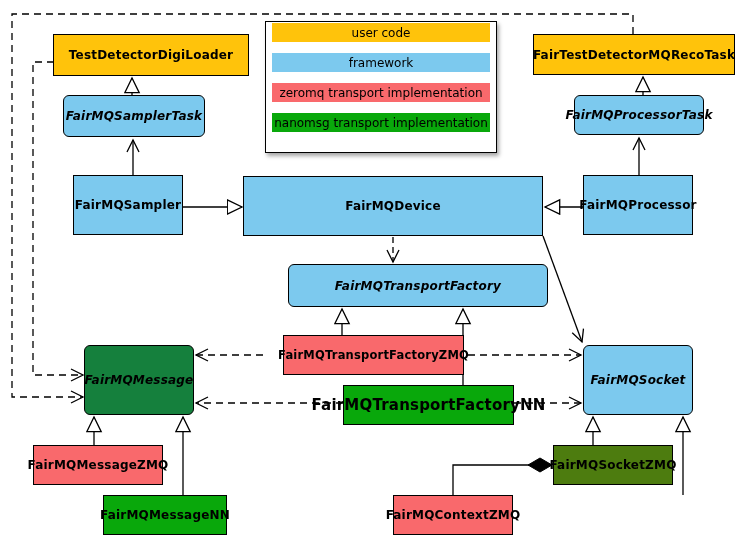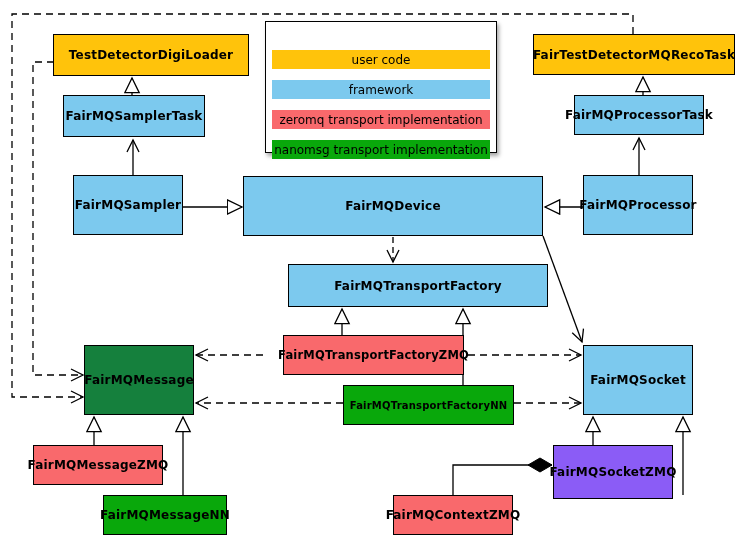--- a/index.html
+++ b/index.html
@@ -7,27 +7,27 @@
     position:relative;width:748px;height:549px;background:#ffffff;
     font-family:"DejaVu Sans","Liberation Sans",sans-serif;overflow:hidden;
   }
   svg.wires{position:absolute;left:0;top:0;width:748px;height:549px;}
   .cls{
     position:absolute;box-sizing:border-box;border:1.4px solid #000;
     display:flex;align-items:center;justify-content:center;
     font-weight:bold;font-size:12px;color:#000;white-space:nowrap;
     letter-spacing:0.2px;
   }
-  .abstract{}
+  .abstract{font-style:italic;border-radius:6px;}
   .legend{
     position:absolute;left:265px;top:21px;width:232px;height:132px;
     box-sizing:border-box;border:1.5px solid #000;background:#fff;
     box-shadow:2px 3px 4px rgba(0,0,0,0.35);
     display:flex;flex-direction:column;align-items:center;
-    padding-top:28px;gap:11px;
+    padding-top:1px;gap:11px;
   }
   .legend-bar{
     width:218px;height:19px;flex:0 0 19px;
     display:flex;align-items:center;justify-content:center;
     font-size:12px;color:#000;white-space:nowrap;
   }
 </style>
 </head>
 <body>
 
@@ -101,41 +101,41 @@
   </div>
 
   <div class="cls abstract" style="left: 263px; top: 264px; width: 260px; height: 43px; background-color: rgb(124, 201, 238); margin-left: 25px;">
     <span>FairMQTransportFactory</span>
   </div>
 
   <div class="cls" style="left: 263px; top: 335px; width: 181px; height: 40px; font-size: 11.5px; background-color: rgb(249, 105, 108); margin-left: 20px;">
     <span>FairMQTransportFactoryZMQ</span>
   </div>
 
-  <div class="cls" style="left: 343px; top: 385px; width: 171px; height: 40px; font-size: 10px; background-color: rgb(9, 168, 11);">
+  <div class="cls" style="left: 343px; top: 385px; width: 171px; height: 40px; font-size: 15px; background-color: rgb(9, 168, 11);">
     <span>FairMQTransportFactoryNN</span>
   </div>
 
   <div class="cls abstract" style="left: 84px; top: 345px; width: 110px; height: 70px; background-color: #15803d;">
     <span>FairMQMessage</span>
   </div>
 
   <div class="cls abstract" style="left: 583px; top: 345px; width: 110px; height: 70px; background-color: rgb(124, 201, 238);">
     <span>FairMQSocket</span>
   </div>
 
   <div class="cls" style="left: 33px; top: 445px; width: 130px; height: 40px; background-color: rgb(249, 105, 108);">
     <span>FairMQMessageZMQ</span>
   </div>
 
   <div class="cls" style="left: 103px; top: 495px; width: 124px; height: 40px; background-color: rgb(9, 168, 11);">
     <span>FairMQMessageNN</span>
   </div>
 
-  <div class="cls" style="left: 553px; top: 445px; width: 120px; height: 54px; background-color: #8b5cf6;">
+  <div class="cls" style="left: 553px; top: 445px; width: 120px; height: 40px; background-color: #4d7c0f;">
     <span>FairMQSocketZMQ</span>
   </div>
 
 
   <div class="cls" style="left: 393px; top: 495px; width: 120px; height: 40px; background-color: rgb(249, 105, 108);">
     <span>FairMQContextZMQ</span>
   </div>
 
   <div class="legend">
     <div class="legend-bar" style="background-color: rgb(255, 195, 11);">

